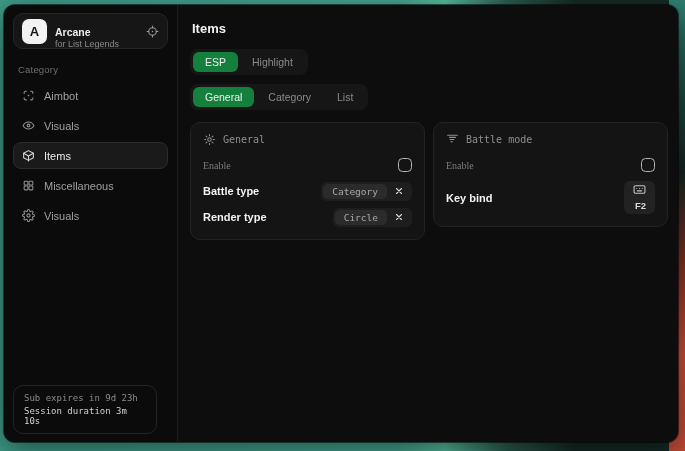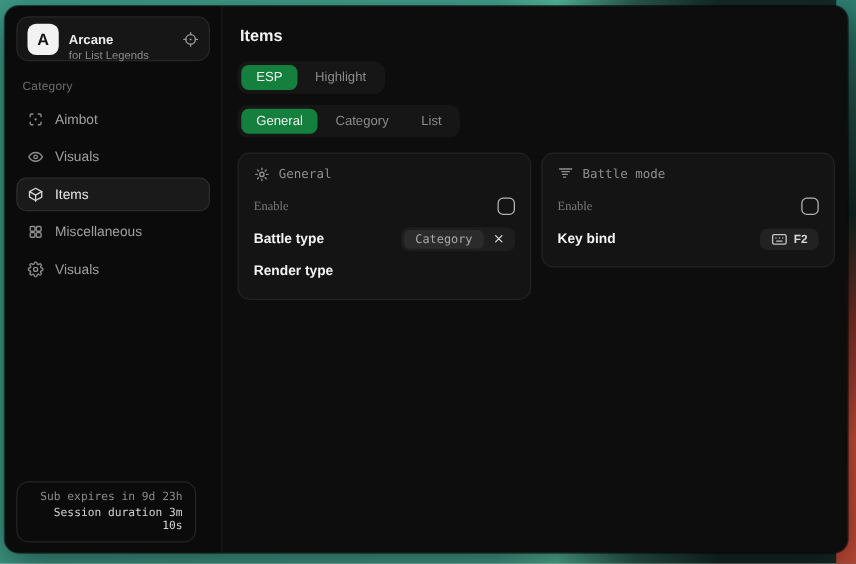--- a/index.html
+++ b/index.html
@@ -34,21 +34,21 @@
 
   .cat-label { margin:15px 5px 7px; font-size:9.5px; color:#6f6f6f; letter-spacing:.2px; }
 
   .nav-item { display:flex; align-items:center; gap:9px; padding:6px 8px; margin-bottom:3px;
     border:1px solid transparent; border-radius:8px; color:#a0a0a0; font-size:11px; cursor:pointer; }
   .nav-item .icon { display:flex; color:#8f8f8f; }
   .nav-item.active { background:#1a1a1a; border-color:#2c2c2c; color:#e9e9e9; }
   .nav-item.active .icon { color:#d5d5d5; }
 
   .sub-box { position:absolute; left:9px; right:20px; bottom:8px; border:1px solid #242424;
-    border-radius:10px; padding:7px 10px; font-family:"DejaVu Sans Mono", monospace;text-align:right; }
+    border-radius:10px; padding:7px 10px; font-family:"DejaVu Sans Mono", monospace; }
   .sub-line1 { font-size:9px; color:#8b8b8b; margin-bottom:3px; }
   .sub-line2 { font-size:9px; color:#d2d2d2; }
 
   
   .main { flex:1; padding:11px 12px; }
   .page-title { font-size:13px; font-weight:bold; color:#f2f2f2; margin:5px 2px 13px; }
 
   .tabs { display:inline-flex; background:#161616; border-radius:8px; padding:3px; gap:2px; }
   .tabs-row { margin-bottom:9px; }
   .tab { border:none; background:transparent; color:#8a8a8a; font-size:10.5px;
@@ -68,21 +68,21 @@
 
   .checkbox { width:14px; height:14px; border:1.5px solid #b5b5b5; border-radius:4.5px;
     background:transparent; cursor:pointer; flex:0 0 14px; }
 
   .select { display:flex; align-items:center; background:#1e1e1e; border-radius:6px; padding:2px; cursor:pointer; }
   .select .chip { background:#2b2b2b; border-radius:5px; padding:2px 9px;
     font-family:"DejaVu Sans Mono", monospace; font-size:9.5px; color:#a8a8a8; }
   .select .clear { display:flex; align-items:center; padding:0 6px 0 7px; color:#d6d6d6; cursor:pointer; }
 
   .keybind { display:flex; align-items:flex-end; gap:5px; background:#222222; border-radius:6px;
-    padding:3px 9px; color:#d8d8d8; font-size:9.5px; font-weight:bold; cursor:pointer; }
+    padding:3px 9px; color:#d8d8d8; font-size:9.5px; font-weight:bold; cursor:pointer;flex-direction:column; }
   .keybind .icon { display:flex; color:#c4c4c4; }
 
   svg { display:block; }
 </style>
 </head>
 <body>
 
 <div class="stage">
   <div class="window">
 
@@ -206,20 +206,28 @@
               <span class="clear">
                 <svg width="10" height="10" viewBox="0 0 24 24" fill="none" stroke="currentColor" stroke-width="2.6" stroke-linecap="round">
                     <path d="M18 6L6 18M6 6l12 12"></path>
                   </svg>
               </span>
             </span>
           </div>
 
           <div class="row">
             <span class="lbl-bright">Render type</span>
+            <span class="select">
+              <span class="chip">Circle</span>
+              <span class="clear">
+                <svg width="10" height="10" viewBox="0 0 24 24" fill="none" stroke="currentColor" stroke-width="2.6" stroke-linecap="round">
+                    <path d="M18 6L6 18M6 6l12 12"></path>
+                  </svg>
+              </span>
+            </span>
           </div>
         </section>
 
         <section class="panel">
           <div class="panel-title">
             <span class="icon">
               <svg width="13" height="13" viewBox="0 0 24 24" fill="none" stroke="currentColor" stroke-width="2" stroke-linecap="round">
                   <path d="M21 4H3M17.5 8h-11M14.5 12h-7M12 16H9"></path>
                 </svg>
             </span>

